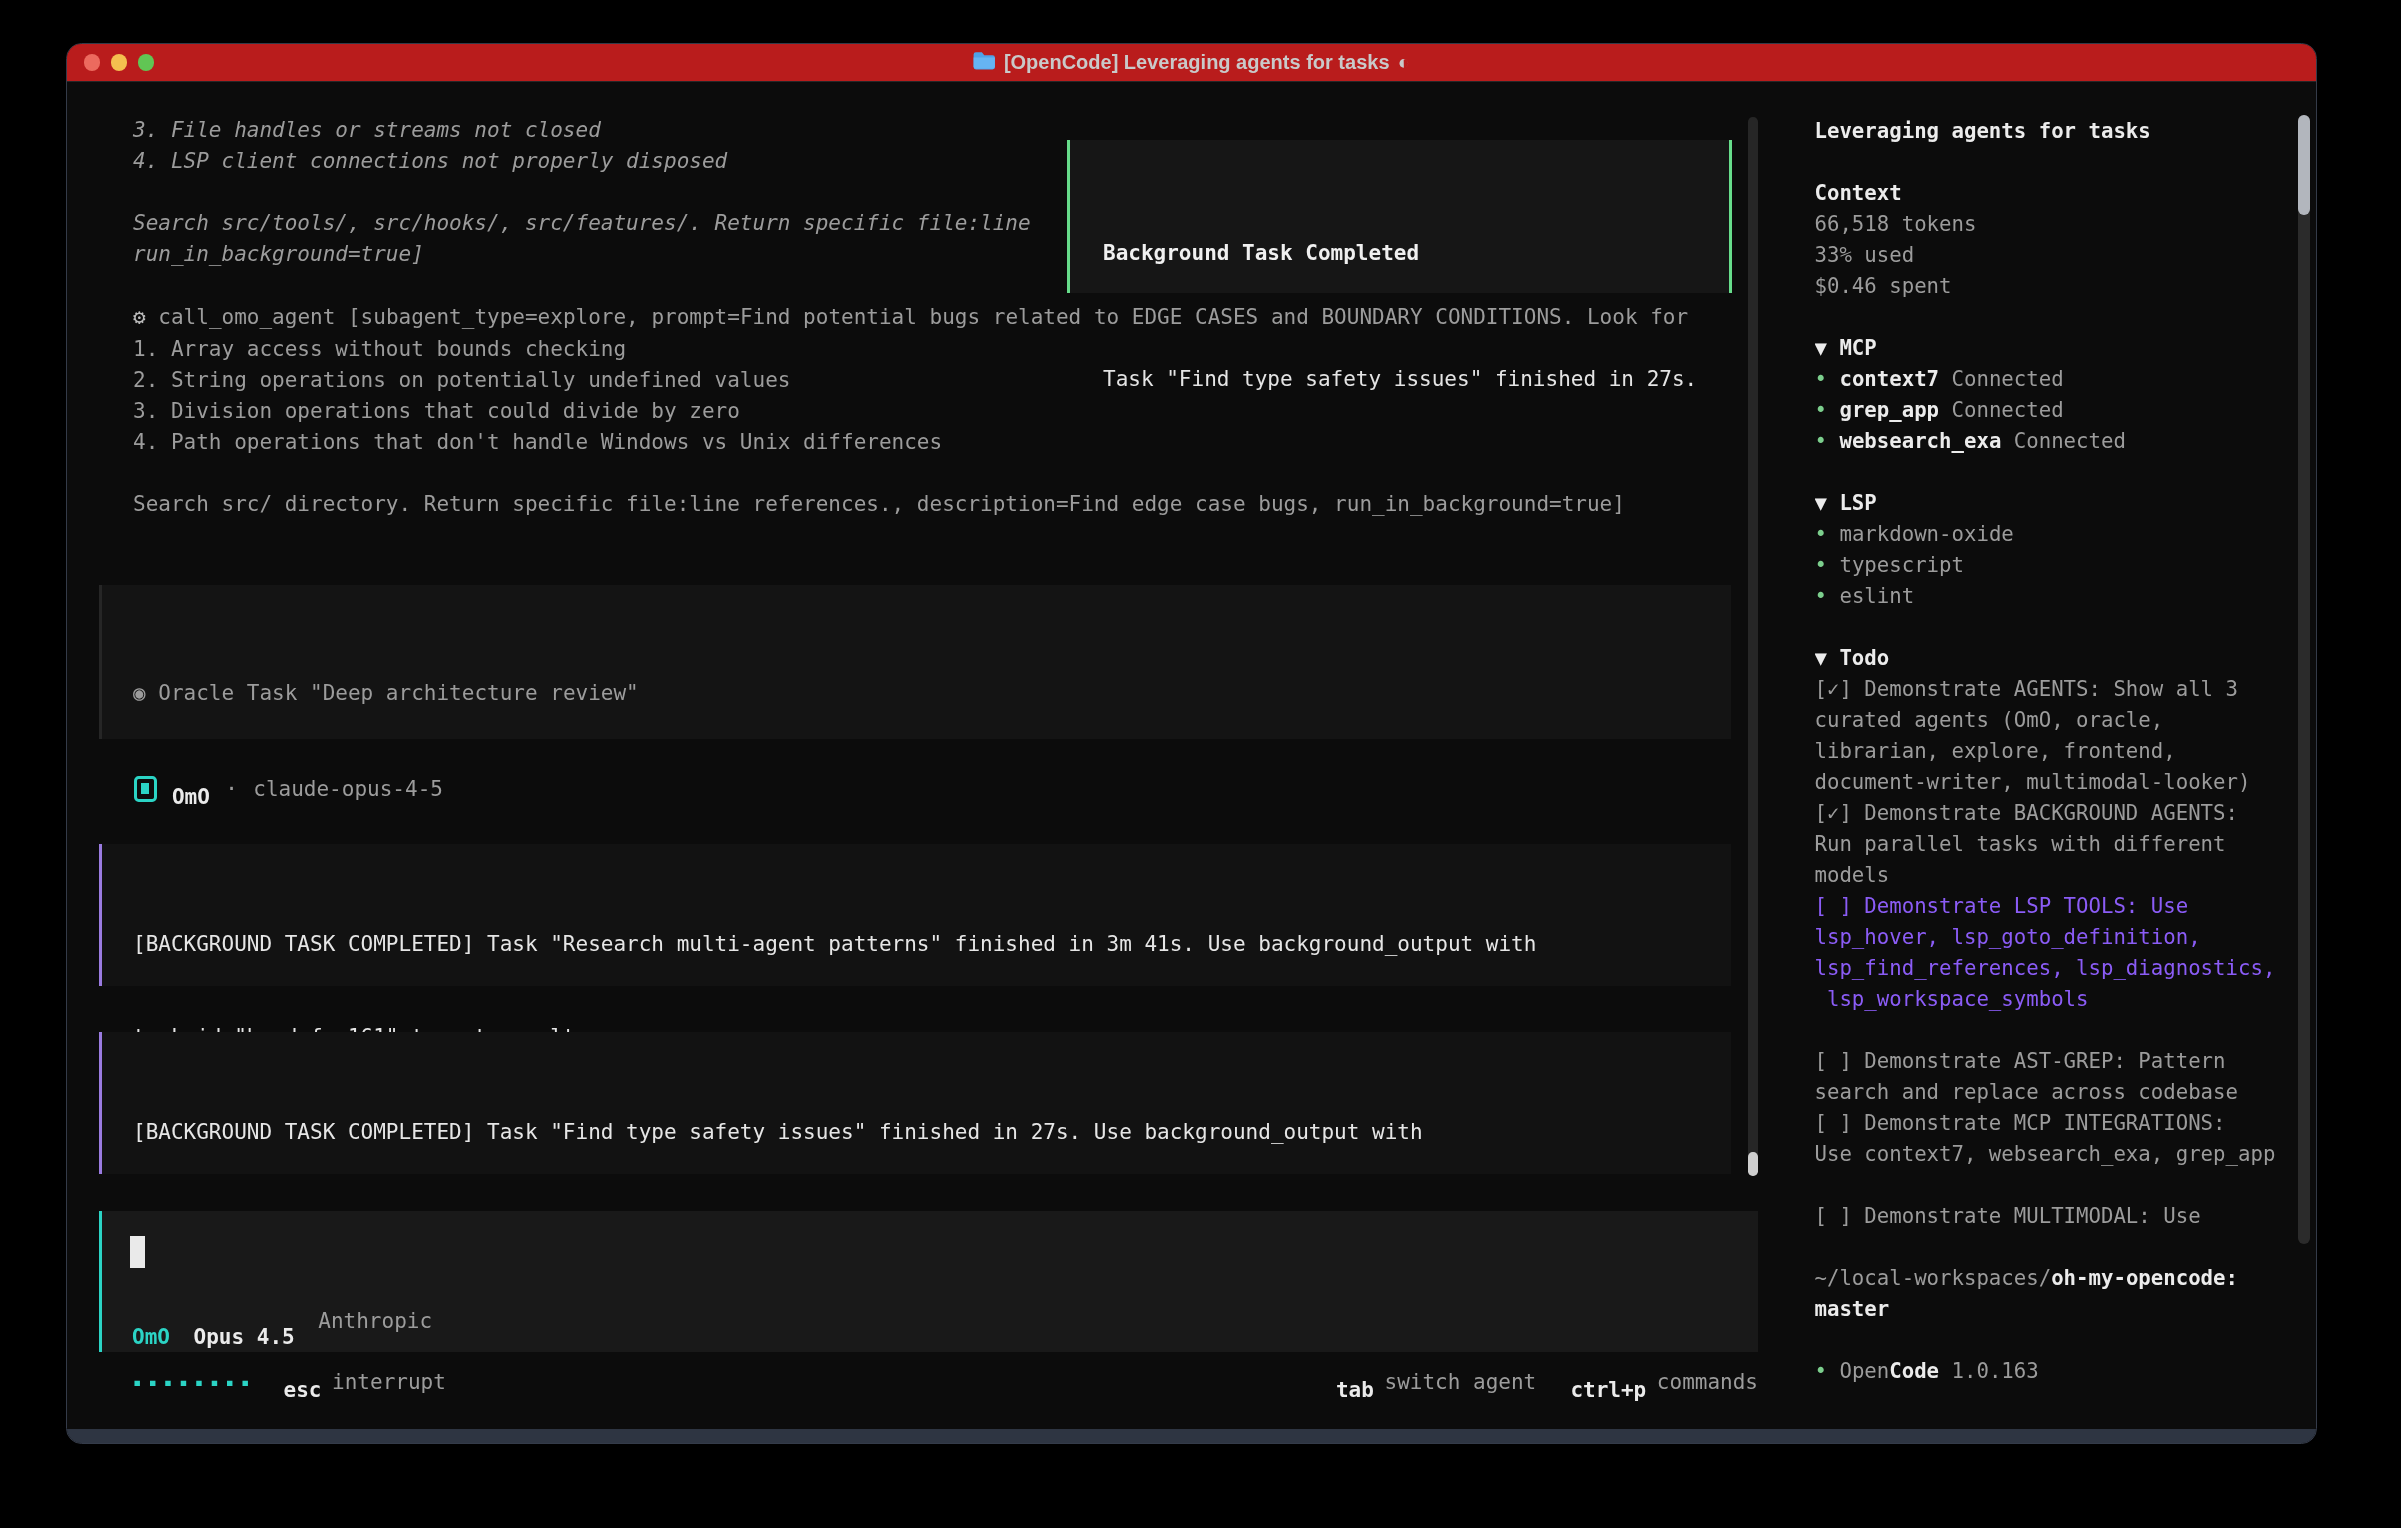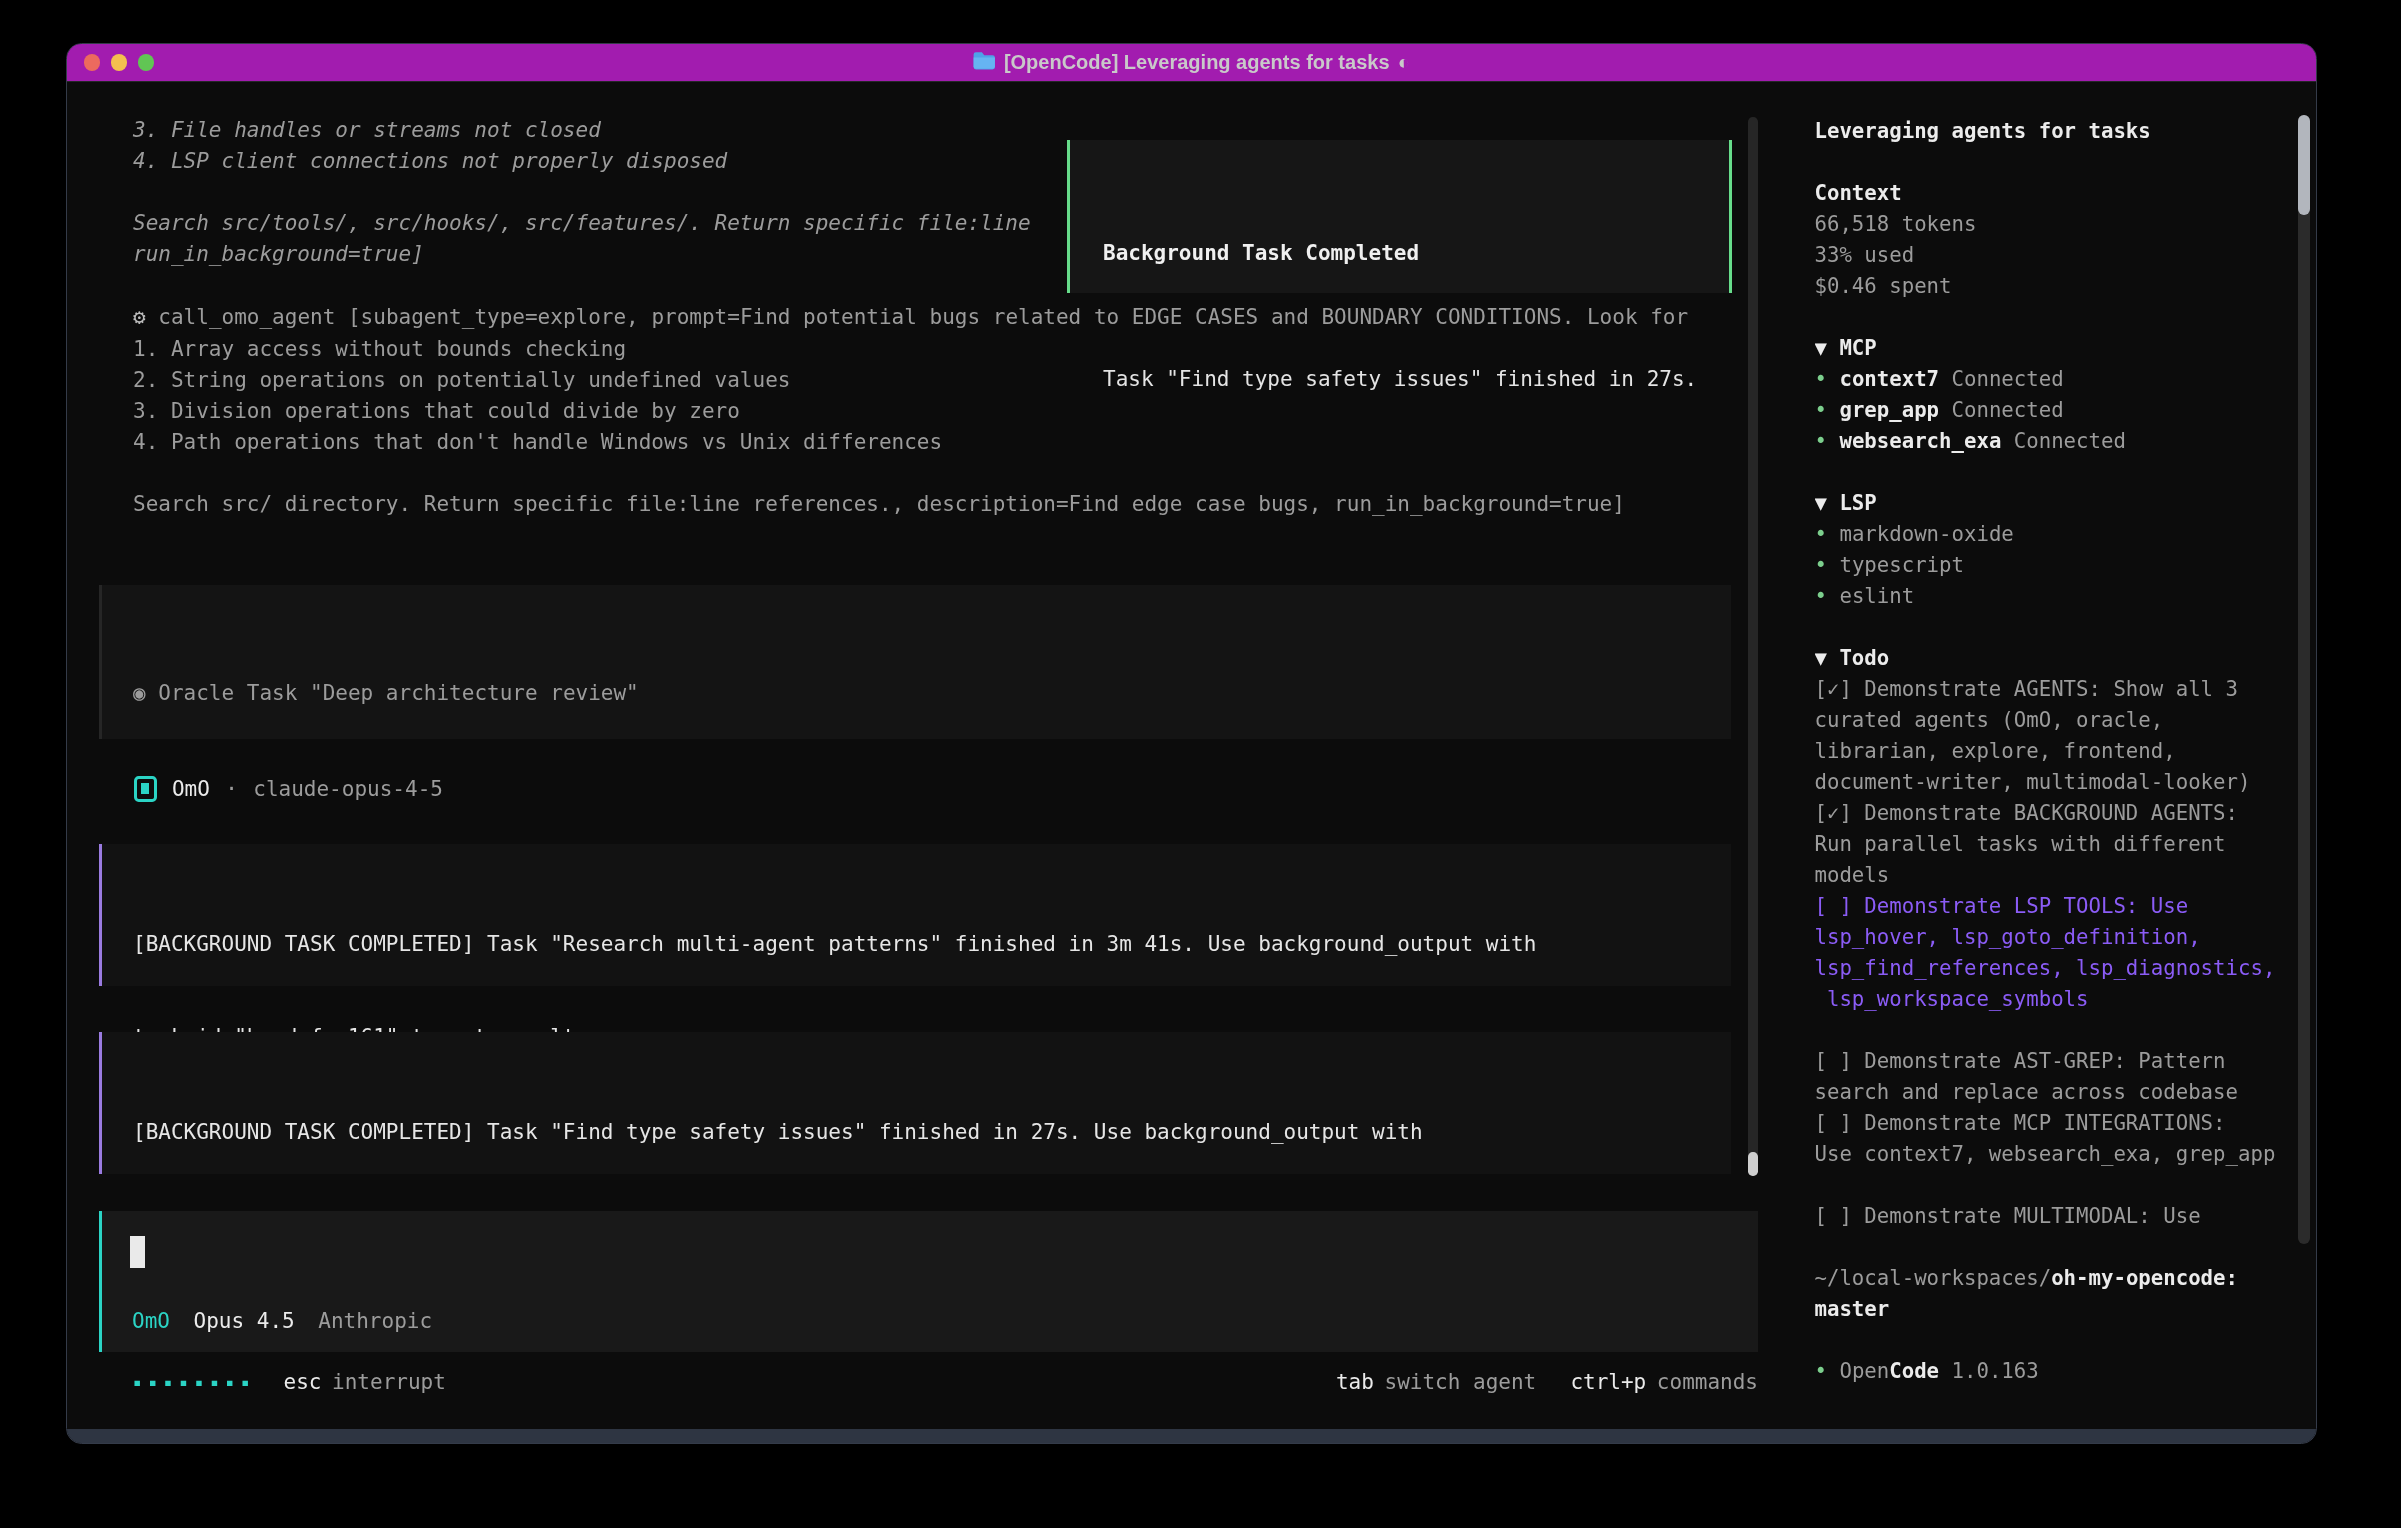--- a/index.html
+++ b/index.html
@@ -2,34 +2,34 @@
 <html style="font-size:9.5px"><head>
 <meta charset="utf-8">
 <style>
   html,body{margin:0;padding:0;background:#000;}
   #screen{position:relative;width:2401px;height:1528px;background:#000;overflow:hidden;
           font-family:"DejaVu Sans Mono",monospace;}
   
   #window{position:absolute;left:66px;top:43px;width:2249px;height:1399px;
           background:#0c0c0c;border:1.8px solid #343b49;border-radius:15.4px;overflow:hidden;
           display:flex;flex-direction:column;}
-  #titlebar{height:37px;background:#a21caf;border-bottom:1.2px solid #262628;position:relative;
+  #titlebar{height:37px;background:#b91c1c;border-bottom:1.2px solid #262628;position:relative;
             display:flex;align-items:center;justify-content:center;flex:0 0 auto;}
   .lights{position:absolute;left:16.5px;top:0;height:100%;display:flex;align-items:center;gap:10.6px;}
   .light{width:16.5px;height:16.5px;border-radius:50%;}
   .red{background:#ec6a5e;} .yellow{background:#f4bf4f;} .green{background:#61c554;}
   .titlewrap{display:flex;align-items:center;gap:8.3px;font-family:"Liberation Sans",sans-serif;
              font-weight:bold;font-size:20px;color:#c9c9c9;}
   #bottombar{flex:0 0 auto;height:14px;background:#2e3542;}
   #body{flex:1;display:flex;min-height:0;}
   
   #main{flex:1;position:relative;overflow:hidden;}
   pre.term{margin:0;font-family:"DejaVu Sans Mono",monospace;font-size:21px;line-height:31px;
            color:#9c9c9c;white-space:pre;}
-  .t-dim{color:#9c9c9c;} .t-white{color:#ebebeb;} .t-bold{font-weight:normal;}
+  .t-dim{color:#9c9c9c;} .t-white{color:#ebebeb;} .t-bold{font-weight:bold;margin-top:16px;}
   .abs{position:absolute;}
   
   #notif{left:1000px;top:58px;width:665px;height:153px;background:#161616;
          border-left:3px solid #67dd8b;border-right:3px solid #67dd8b;box-sizing:border-box;
          padding:36px 4px 0 33px;font-size:21px;line-height:31px;white-space:pre;}
   #notif .ttl{color:#f0f0f0;font-weight:bold;}
   #notif .bdy{color:#e4e4e4;margin-top:32.5px;}
   
   #toolline{left:66px;top:220px;width:1598px;height:31px;line-height:31px;font-size:21px;
             white-space:pre;overflow:hidden;color:#9c9c9c;}

